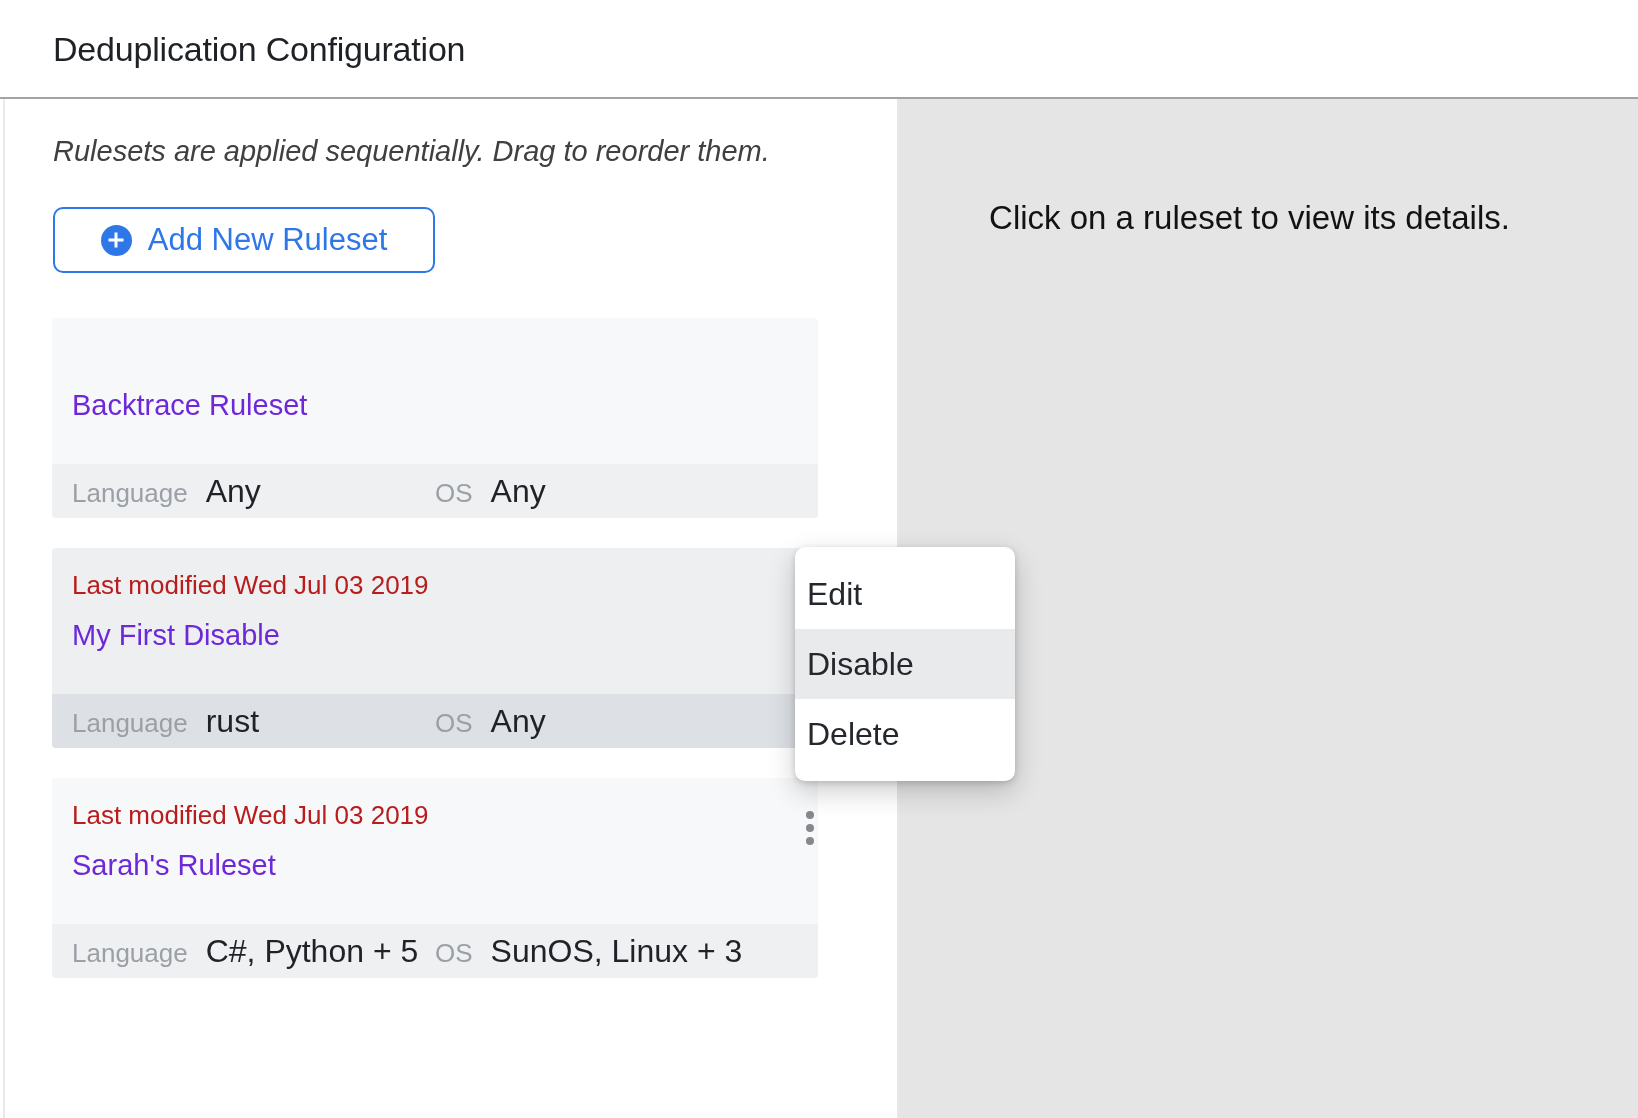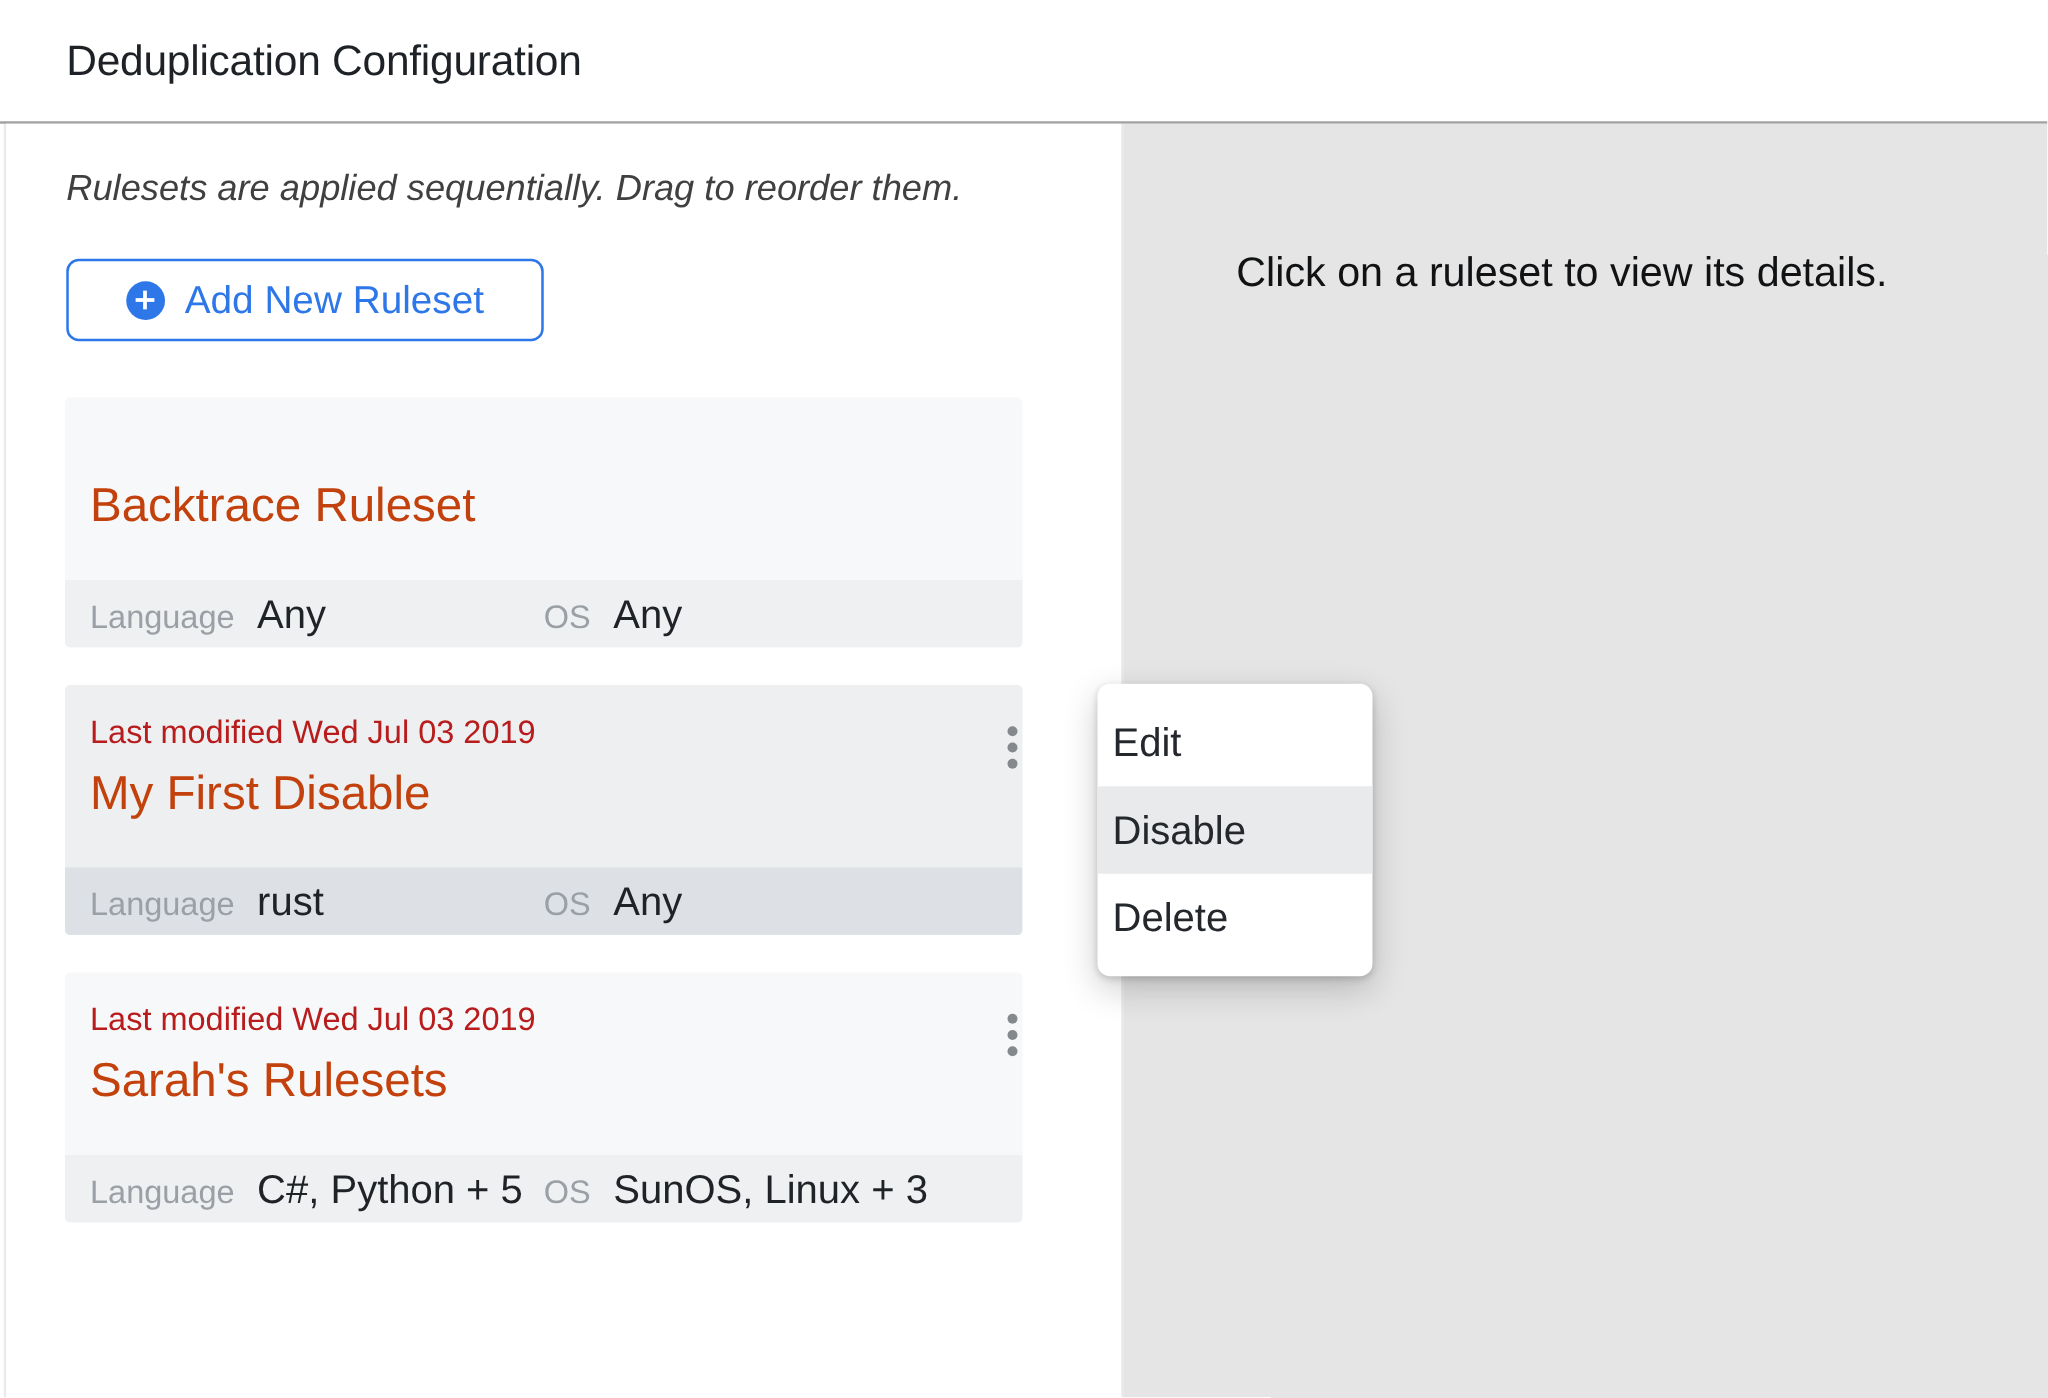--- a/index.html
+++ b/index.html
@@ -124,23 +124,23 @@
   .card-meta {
     position: absolute;
     left: 20px; top: 21px;
     font-size: 26px;
     line-height: 32px;
     color: #b91c1c;
   }
   .card-title {
     position: absolute;
     left: 20px; top: 66px;
-    font-size: 38px;
+    font-size: 29px;
     line-height: 42px;
-    color: #c2410c;
+    color: #6d28d9;
   }
   .card-footer {
     position: absolute;
     left: 0; right: 0; bottom: 0;
     height: 54px;
     background: #eff0f2;
     display: flex;
     align-items: center;
   }
   .card.active .card-footer { background: #dde1e5; }
@@ -181,21 +181,21 @@
   }
   .kdot {
     width: 8px; height: 8px;
     border-radius: 50%;
     background: #85888c;
   }
 
   
   .context-menu {
     position: absolute;
-    left: 878px;
+    left: 795px;
     top: 547px;
     width: 220px;
     background: #ffffff;
     border-radius: 10px;
     padding: 12px 0;
     box-shadow: 0 2px 6px rgba(0,0,0,0.16), 0 10px 28px rgba(0,0,0,0.20);
     z-index: 10;
   }
   .menu-item {
     height: 70px;
@@ -276,21 +276,21 @@
       </div>
       <div class="field">
         <span class="flabel">OS</span>
         <span class="fvalue">Any</span>
       </div>
     </div>
   </div>
 
   <div class="card" style="top:679px">
     <div class="card-meta">Last modified Wed Jul 03 2019</div>
-    <div class="card-title">Sarah's Rulesets</div>
+    <div class="card-title">Sarah's Ruleset</div>
     <button class="kebab-btn">
       <span class="kebab-icon">
         <span class="kdot"></span>
         <span class="kdot"></span>
         <span class="kdot"></span>
       </span>
     </button>
     <div class="card-footer">
       <div class="field first">
         <span class="flabel">Language</span>

